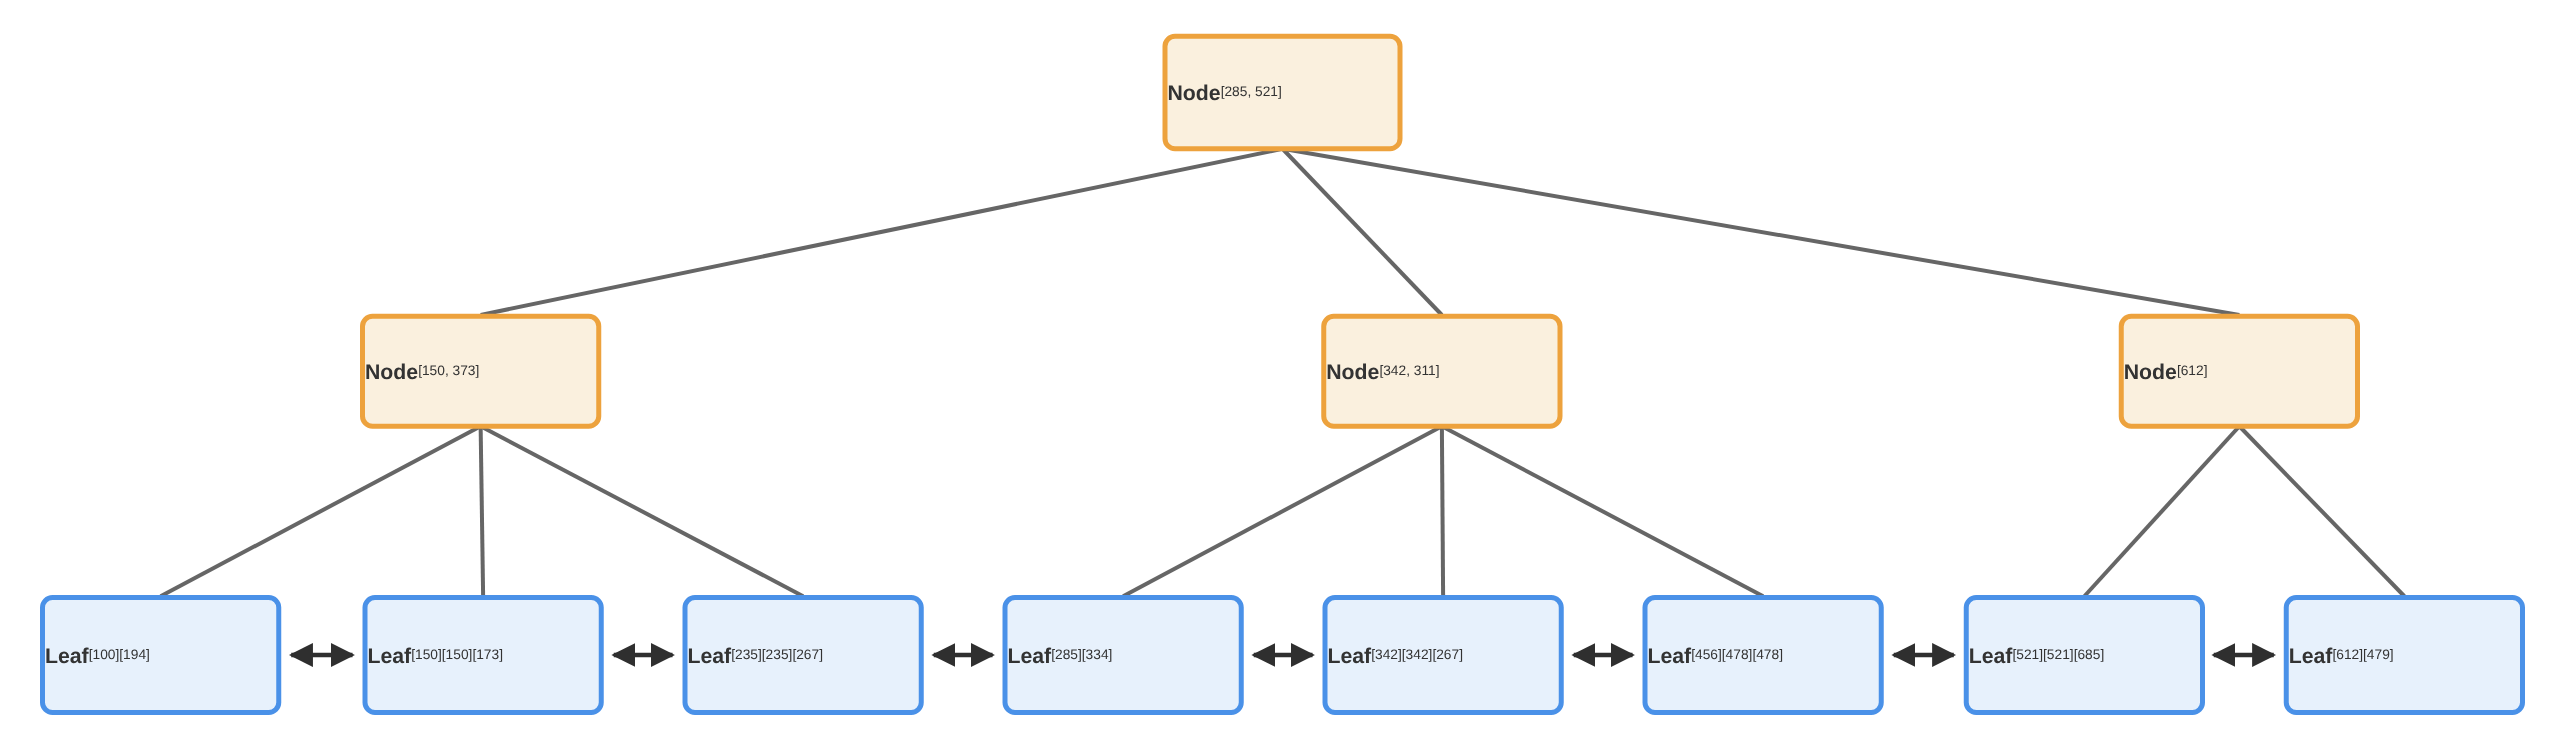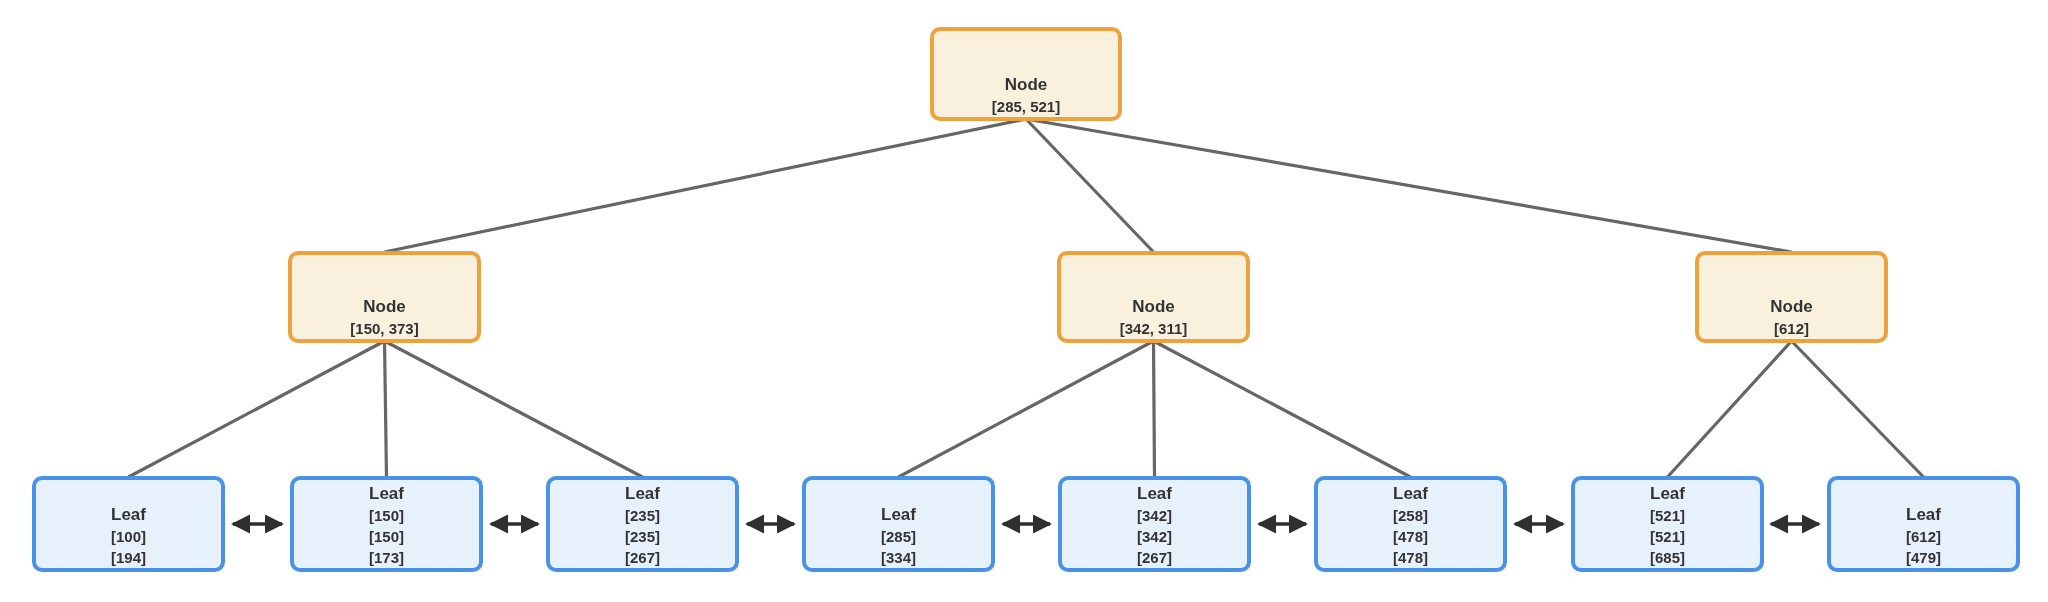--- a/index.html
+++ b/index.html
@@ -22,43 +22,42 @@
     width: 2048px;
     height: 602px;
     z-index: 0;
   }
   .node {
     position: absolute;
     z-index: 1;
     box-sizing: border-box;
     border-radius: 10px;
     display: flex;
-    flex-direction: column;
+    flex-direction: row;
     align-items: center;
-    justify-content: flex-end;
+    justify-content: flex-start;
     text-align: center;
     color: #333333;
   }
   .node.internal {
     background: #faf0de;
     border: 4px solid #eda23d;
   }
   .node.leaf {
     background: #e7f1fc;
     border: 4px solid #4a91e8;
   }
   .node-label {
     font-weight: bold;
     font-size: 17px;
     line-height: 23px;
   }
   .node-keys, .key-line {
-    font-size: 15px;
+    font-size: 11px;
     line-height: 21px;
-    font-weight: bold;
   }
   .key-line:empty { display: none; }
 </style>
 </head>
 <body>
 
 <div class="canvas">
 
   <svg class="edges-layer" width="2048" height="602" viewBox="0 0 2048 602" xmlns="http://www.w3.org/2000/svg">
     <defs>
@@ -141,21 +140,21 @@
 
   <div class="node leaf" style="left:1058px; top:476px; width:193px; height:96px;">
     <div class="node-label">Leaf</div>
     <div class="key-line">[342]</div>
     <div class="key-line">[342]</div>
     <div class="key-line">[267]</div>
   </div>
 
   <div class="node leaf" style="left:1314px; top:476px; width:193px; height:96px;">
     <div class="node-label">Leaf</div>
-    <div class="key-line">[258]</div>
+    <div class="key-line">[456]</div>
     <div class="key-line">[478]</div>
     <div class="key-line">[478]</div>
   </div>
 
   <div class="node leaf" style="left:1571px; top:476px; width:193px; height:96px;">
     <div class="node-label">Leaf</div>
     <div class="key-line">[521]</div>
     <div class="key-line">[521]</div>
     <div class="key-line">[685]</div>
   </div>

